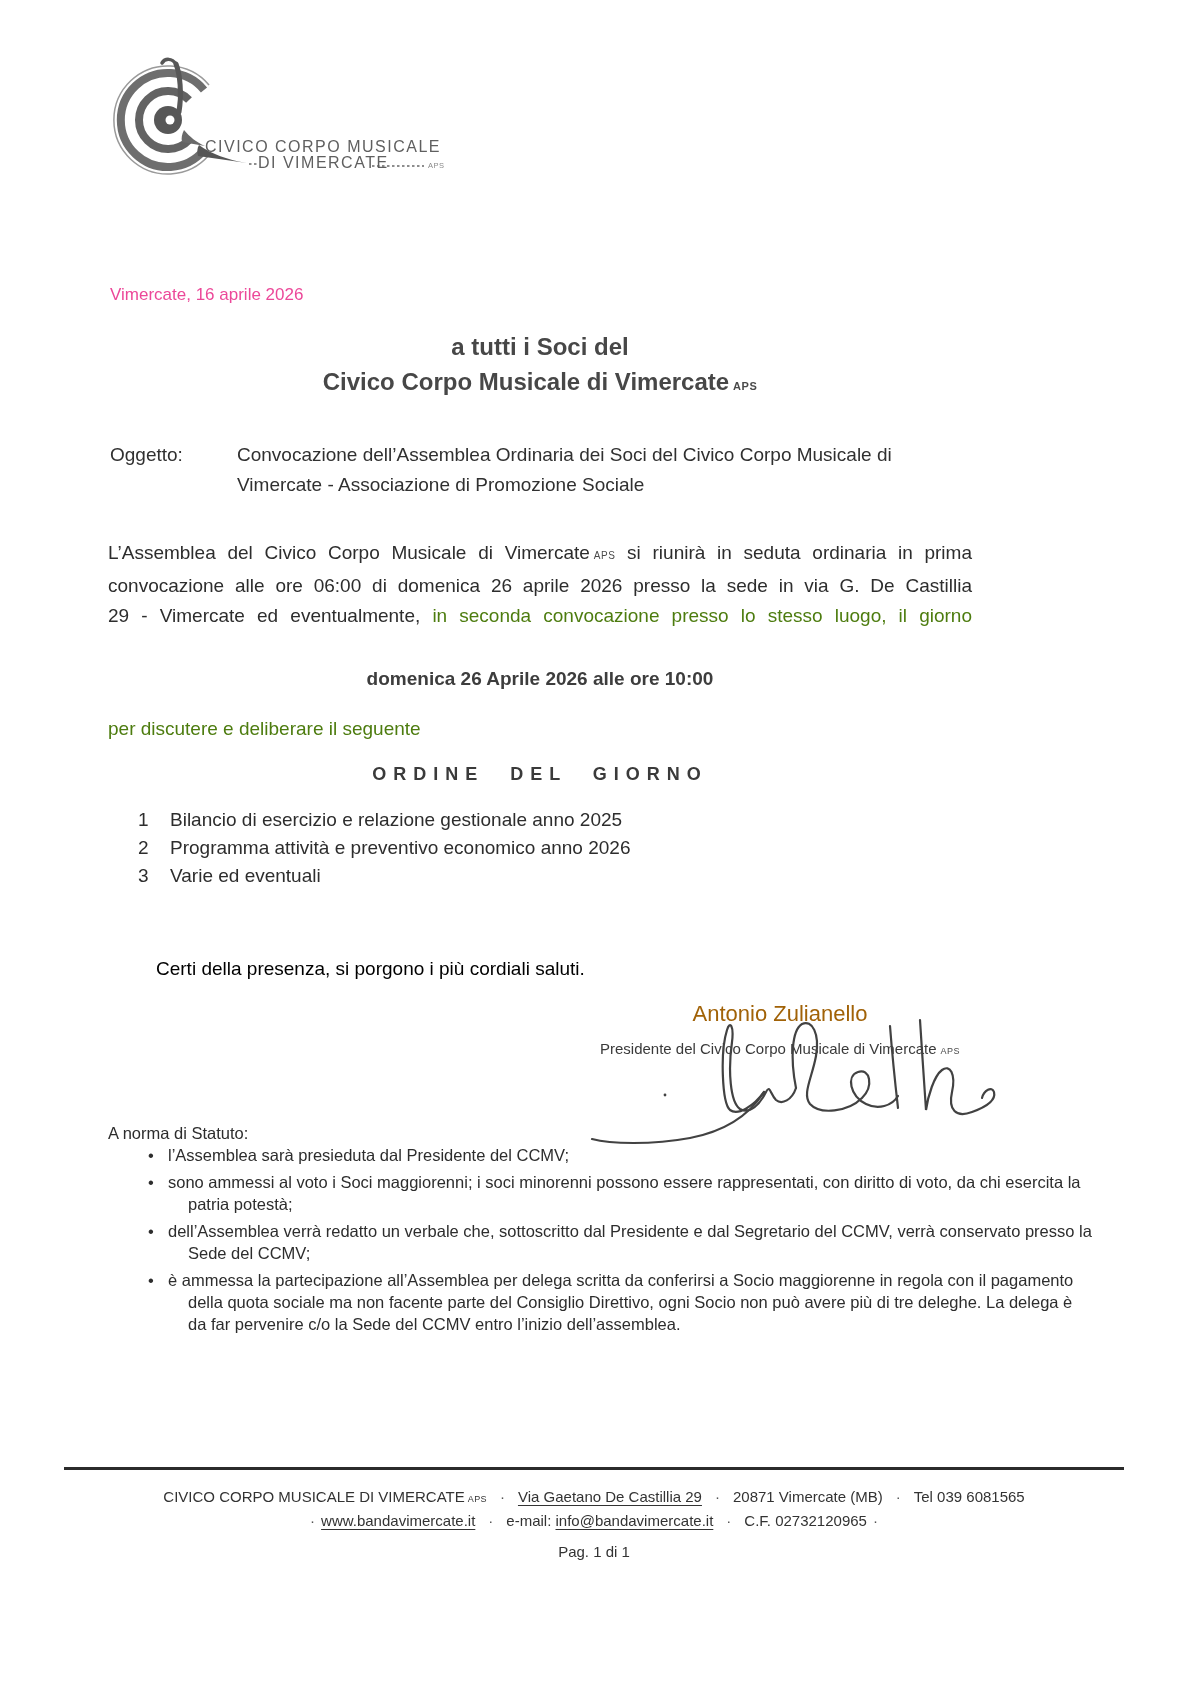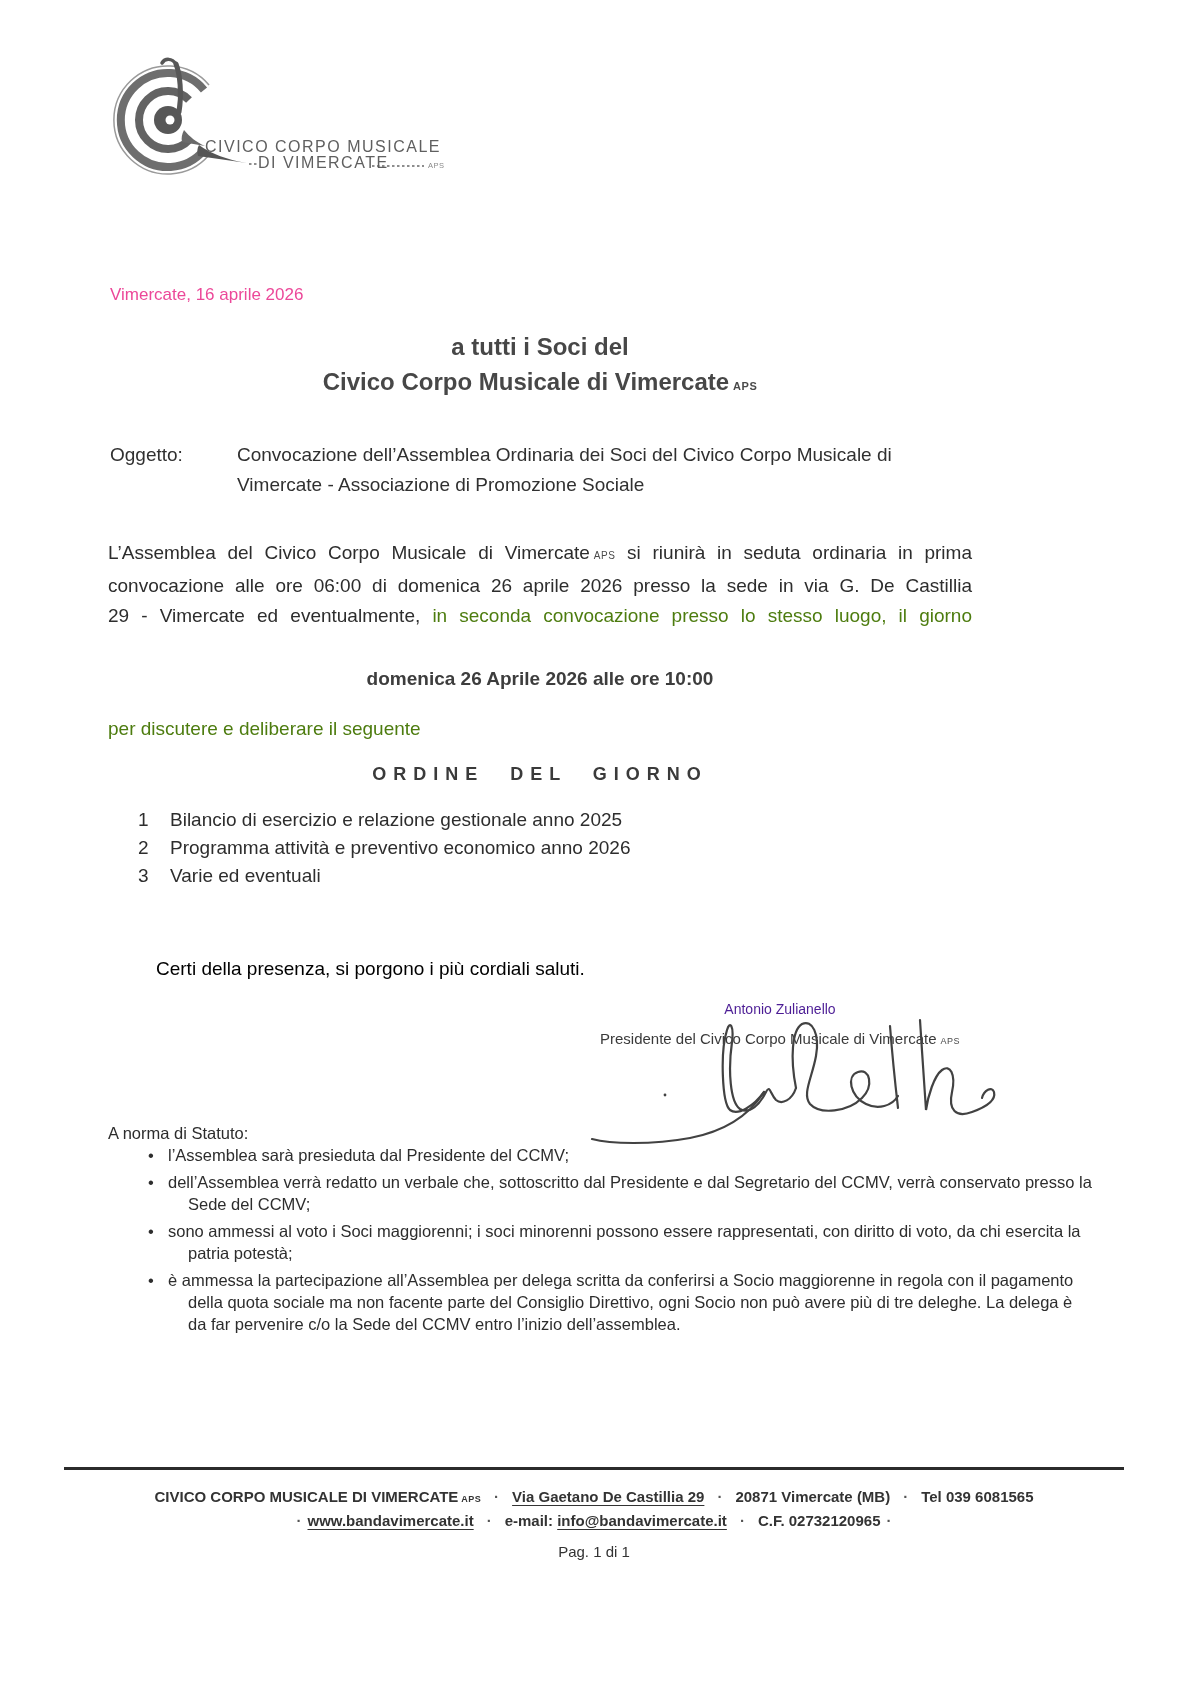--- a/index.html
+++ b/index.html
@@ -31,34 +31,34 @@
   .agenda-intro{left:108px;top:718px;font-size:19px;color:#4d7c0f;}
   .agenda-title{left:108px;top:764px;width:864px;text-align:center;
     font-size:18px;font-weight:600;color:#3a3a3a;letter-spacing:7px;word-spacing:14px;}
   ol.agenda{left:108px;top:806px;margin:0;padding:0;list-style:none;
     font-size:19px;line-height:28px;color:#2d2d2d;}
   ol.agenda li{position:relative;padding-left:62px;}
   ol.agenda .num{position:absolute;left:30px;top:0;}
   .closing{left:108px;top:958px;font-size:19px;color:#000000;margin-left:48px;}
   
   .sig-block{left:545px;top:1001px;width:470px;text-align:center;}
-  .sig-name{font-size:14px;color:#4c1d95;}
+  .sig-name{font-size:22px;color:#a16207;}
   .sig-role{font-size:15px;color:#3a3a3a;margin-top:13px;}
   .sig-role .aps{font-size:9px;}
   .sig-svg{left:548px;top:1012px;}
   
   .statute{left:108px;top:1122px;width:985px;font-size:16.5px;line-height:22px;color:#2d2d2d;}
   .statute-heading{margin-bottom:0;}
   ul.statute-list{margin:0;padding:0;list-style:none;}
   ul.statute-list li{position:relative;padding-left:80px;text-indent:-20px;margin-bottom:5px;}
   ul.statute-list li::before{content:"\2022";position:absolute;left:40px;top:0;text-indent:0;}
   
   .footer-rule{left:64px;top:1467px;width:1060px;height:3px;background:#2b2b2b;}
   .footer{left:64px;top:1486px;width:1060px;text-align:center;
-    font-size:15px;line-height:21px;color:#333;font-weight:bold;}
+    font-size:15px;line-height:21px;color:#333;}
   .footer .sep{margin:0 13px;color:#555;}
   .footer .sep-tight{margin:0 6px;color:#555;}
   .footer .u{text-decoration:underline;text-underline-offset:3px;}
   .footer .aps-f{font-size:9px;letter-spacing:.4px;padding-left:3px;}
   .page-num{left:64px;top:1543px;width:1060px;text-align:center;font-size:15px;color:#333;}
 </style>
 </head>
 <body>
 
 <svg class="abs" style="left:106px;top:56px;" width="350" height="130" viewBox="0 0 350 130" aria-hidden="true">
@@ -129,22 +129,22 @@
     <path d="M342,14 C344,40 347,70 350,96"></path>
     <path d="M372,8 C374,38 376,72 378,98 C380,84 386,64 394,58 C402,52 408,62 404,80 C400,98 408,106 424,100 C438,95 448,88 446,80 C444,74 436,78 434,86"></path>
   </g>
   <circle cx="117" cy="83" r="1.4" fill="#424242"></circle>
 </svg>
 
 <div class="abs statute">
   <div class="statute-heading">A norma di Statuto:</div>
   <ul class="statute-list">
     <li>l’Assemblea sarà presieduta dal Presidente del CCMV;</li>
+    <li>sono ammessi al voto i Soci maggiorenni; i soci minorenni possono essere rappresentati, con diritto di voto, da chi esercita la patria potestà;</li>
     <li>dell’Assemblea verrà redatto un verbale che, sottoscritto dal Presidente e dal Segretario del CCMV, verrà conservato presso la Sede del CCMV;</li>
-    <li>sono ammessi al voto i Soci maggiorenni; i soci minorenni possono essere rappresentati, con diritto di voto, da chi esercita la patria potestà;</li>
     <li>è ammessa la partecipazione all’Assemblea per delega scritta da conferirsi a Socio maggiorenne in regola con il pagamento della quota sociale ma non facente parte del Consiglio Direttivo, ogni Socio non può avere più di tre deleghe. La delega è da far pervenire c/o la Sede del CCMV entro l’inizio dell’assemblea.</li>
   </ul>
 </div>
 
 <div class="abs footer-rule"></div>
 <div class="abs footer">
   <div><span>CIVICO CORPO MUSICALE DI VIMERCATE</span><span class="aps-f">APS</span><span class="sep">·</span><span class="u">Via Gaetano De Castillia 29</span><span class="sep">·</span><span>20871 Vimercate (MB)</span><span class="sep">·</span><span>Tel 039 6081565</span></div>
   <div><span class="sep-tight">·</span><span class="u">www.bandavimercate.it</span><span class="sep">·</span><span>e-mail:</span>&nbsp;<span class="u">info@bandavimercate.it</span><span class="sep">·</span><span>C.F. 02732120965</span><span class="sep-tight">·</span></div>
 </div>
 <div class="abs page-num">Pag. 1 di 1</div>

